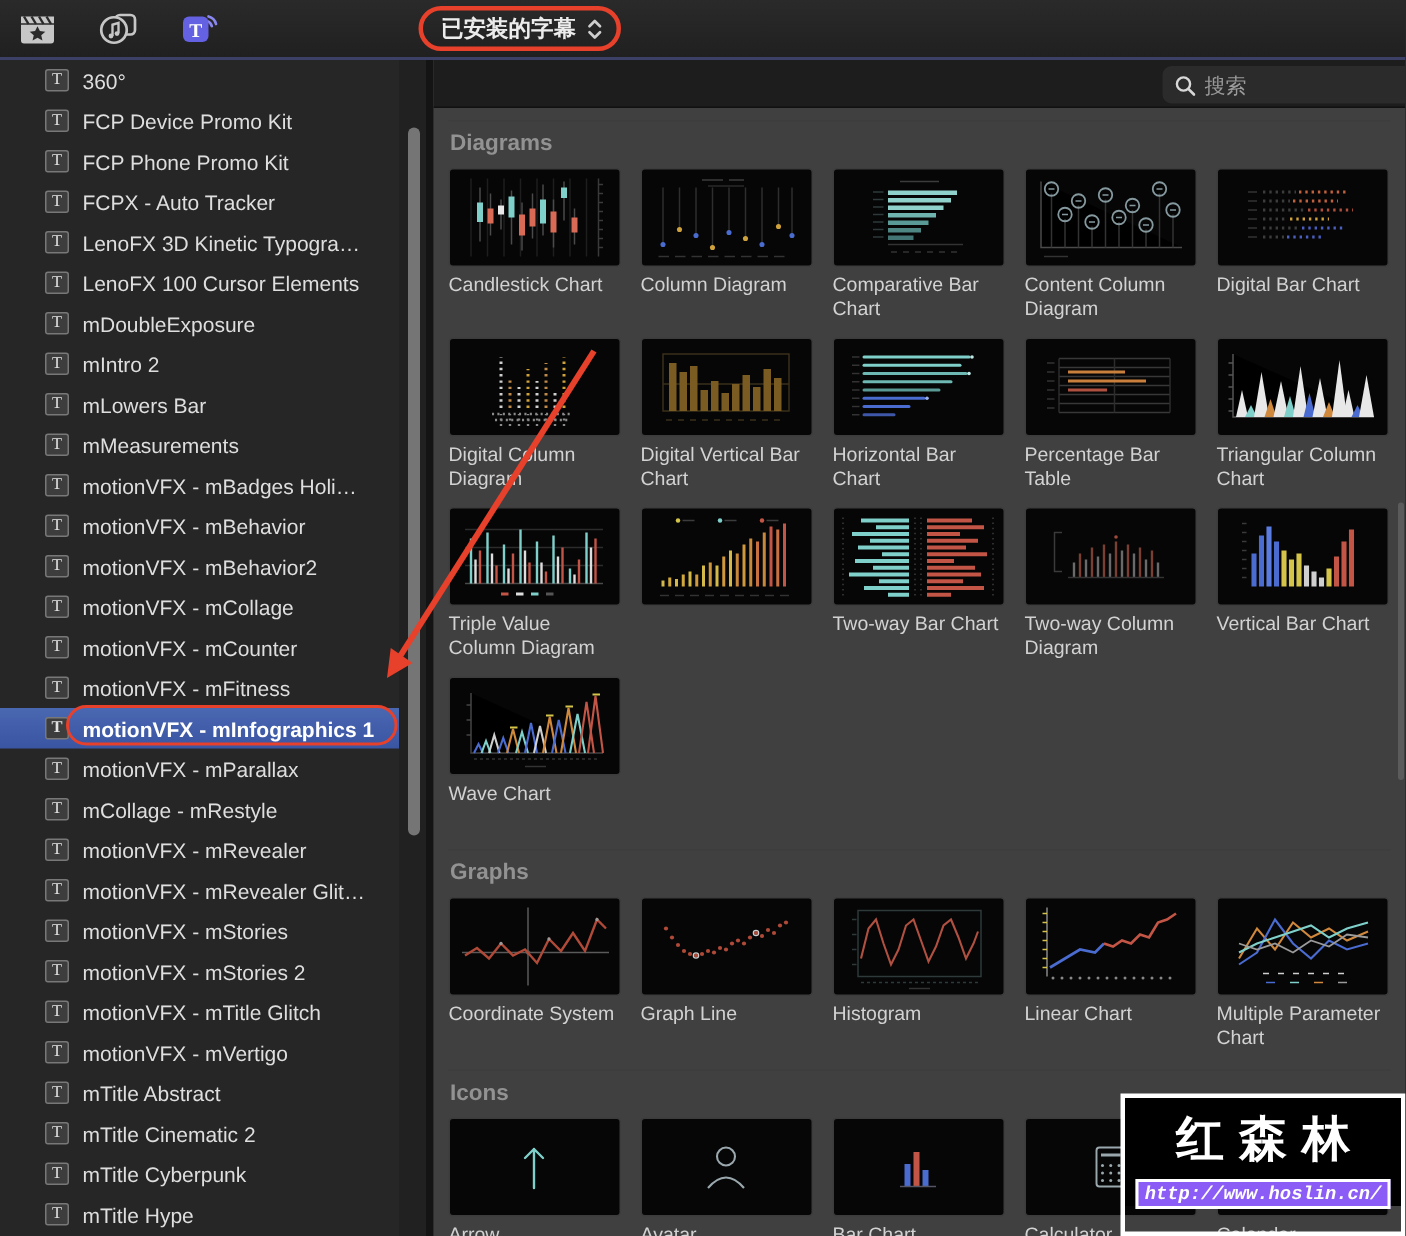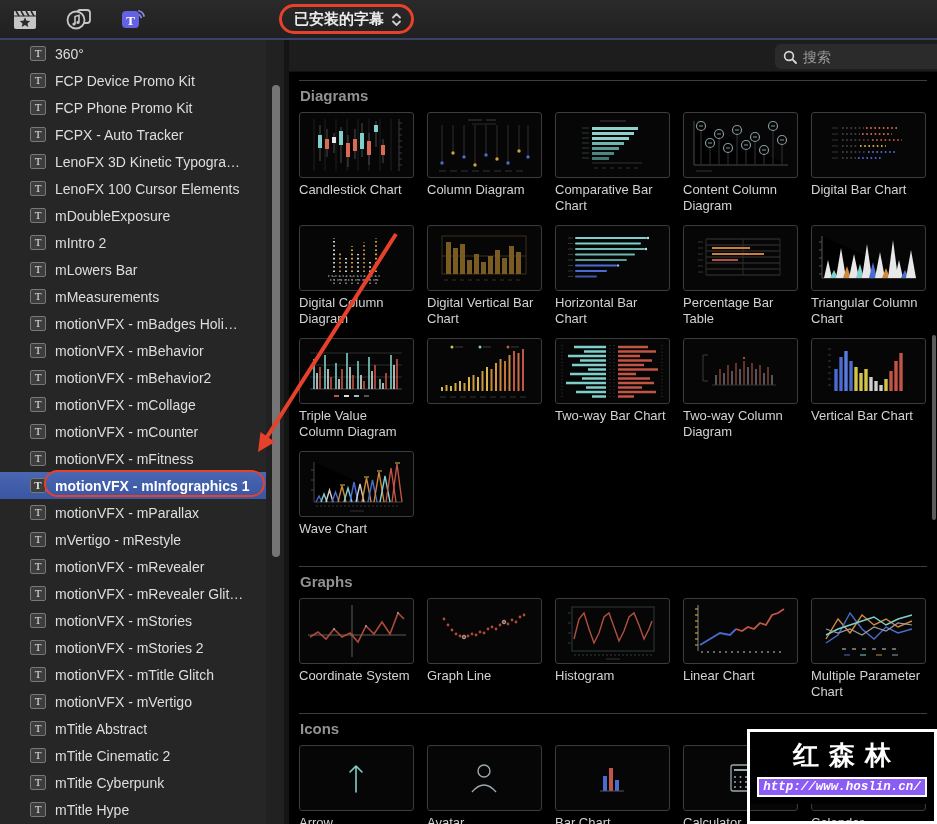--- a/index.html
+++ b/index.html
@@ -17,21 +17,21 @@
   
   #sidebar { position:absolute; left:0; top:40px; width:266px; height:784px; background:#262626; overflow:hidden; }
   .srow { height:27px; display:flex; align-items:center; padding-left:30px; gap:9px; color:#dedede; font-size:14px; white-space:nowrap; cursor:default; }
   .srow.sel { background:linear-gradient(#4a67b2,#3a55a2); color:#fff; font-weight:bold; }
   .ticon { width:16px; height:15px; flex:0 0 16px; background:#3d3d3d; border:1px solid #787878; border-radius:2px; color:#e2e2e2; font-family:"Liberation Serif", serif; font-size:11px; line-height:13px; text-align:center; }
   #side-scrolltrack { position:absolute; left:266px; top:40px; width:18px; height:784px; background:#212121; }
   #side-scrollthumb { position:absolute; left:272px; top:85px; width:8px; height:472px; background:#757575; border-radius:4px; }
   #side-divider { position:absolute; left:284px; top:40px; width:5px; height:784px; background:#141414; }
 
   
-  #main { position:absolute; left:289px; top:40px; width:648px; height:784px; background:#000000; overflow:hidden; }
+  #main { position:absolute; left:289px; top:40px; width:648px; height:784px; background:#404040; overflow:hidden; }
   #main-header { position:relative; width:100%; height:32px; background:#1d1d1d; border-bottom:1px solid #111; }
   #search-box { position:absolute; right:0; top:4px; width:162px; height:25px; background:#2b2b2b; border-radius:6px 0 0 6px; display:flex; align-items:center; padding-left:8px; gap:6px; }
   #search-input { background:transparent; border:none; outline:none; color:#cfcfcf; font-size:14px; width:110px; font-family:"Liberation Sans", sans-serif; }
   #search-input::placeholder { color:#9a9a9a; }
   #content { padding:0 10px; }
   .section-rule { border-top:1px solid #3d3d3d; margin-top:8px; }
   .section-head { color:#929292; font-size:15px; font-weight:bold; padding:6px 0 8px 1px; }
   .grid { display:flex; flex-wrap:wrap; gap:12px 13px; }
   .cell { width:115px; height:101px; cursor:pointer; }
   .thumb { width:115px; height:66px; background:#060606; border:1px solid #3c3c3c; border-radius:3px; overflow:hidden; }
@@ -40,21 +40,21 @@
 
   
   .ann { position:absolute; pointer-events:none; }
   #ann-circle { left:279px; top:4px; width:135px; height:30px; border:3px solid #e8412b; border-radius:17px; }
   #ann-oval { left:44px; top:470px; width:221px; height:27px; border:2px solid #e8412b; border-radius:14px; }
   #ann-arrow { left:246px; top:230px; width:160px; height:228px; }
 
   
   #watermark { position:absolute; left:747px; top:729px; width:190px; height:95px; border:3px solid #ffffff; }
   #wm-black { position:absolute; left:0; top:0; width:100%; height:72px; background:#000; display:flex; flex-direction:column; align-items:center; }
-  #wm-title { color:#fff; font-weight:bold; font-size:26px; letter-spacing:10px; padding-left:10px; margin-top:6px; }
+  #wm-title { color:#fff; font-weight:bold; font-size:32px; letter-spacing:10px; padding-left:10px; margin-top:6px; }
   #wm-url { margin-top:4px; background:#8b5cf6; border:2px solid #fff; color:#fff; font-style:italic; font-weight:bold; font-family:Liberation Mono, monospace; font-size:12.5px; padding:1px 4px; }
 </style>
 </head>
 <body>
 
 <div id="stage">
 
   <div id="toolbar">
     <div class="tb-icon">
       <svg width="26" height="22" viewBox="0 0 26 22">
@@ -158,21 +158,21 @@
     <div class="srow sel">
         <span class="ticon">T</span>
         <span>motionVFX - mInfographics 1</span>
       </div>
     <div class="srow">
         <span class="ticon">T</span>
         <span>motionVFX - mParallax</span>
       </div>
     <div class="srow">
         <span class="ticon">T</span>
-        <span>mVertigo - mRestyle</span>
+        <span>mCollage - mRestyle</span>
       </div>
     <div class="srow">
         <span class="ticon">T</span>
         <span>motionVFX - mRevealer</span>
       </div>
     <div class="srow">
         <span class="ticon">T</span>
         <span>motionVFX - mRevealer Glit…</span>
       </div>
     <div class="srow">

